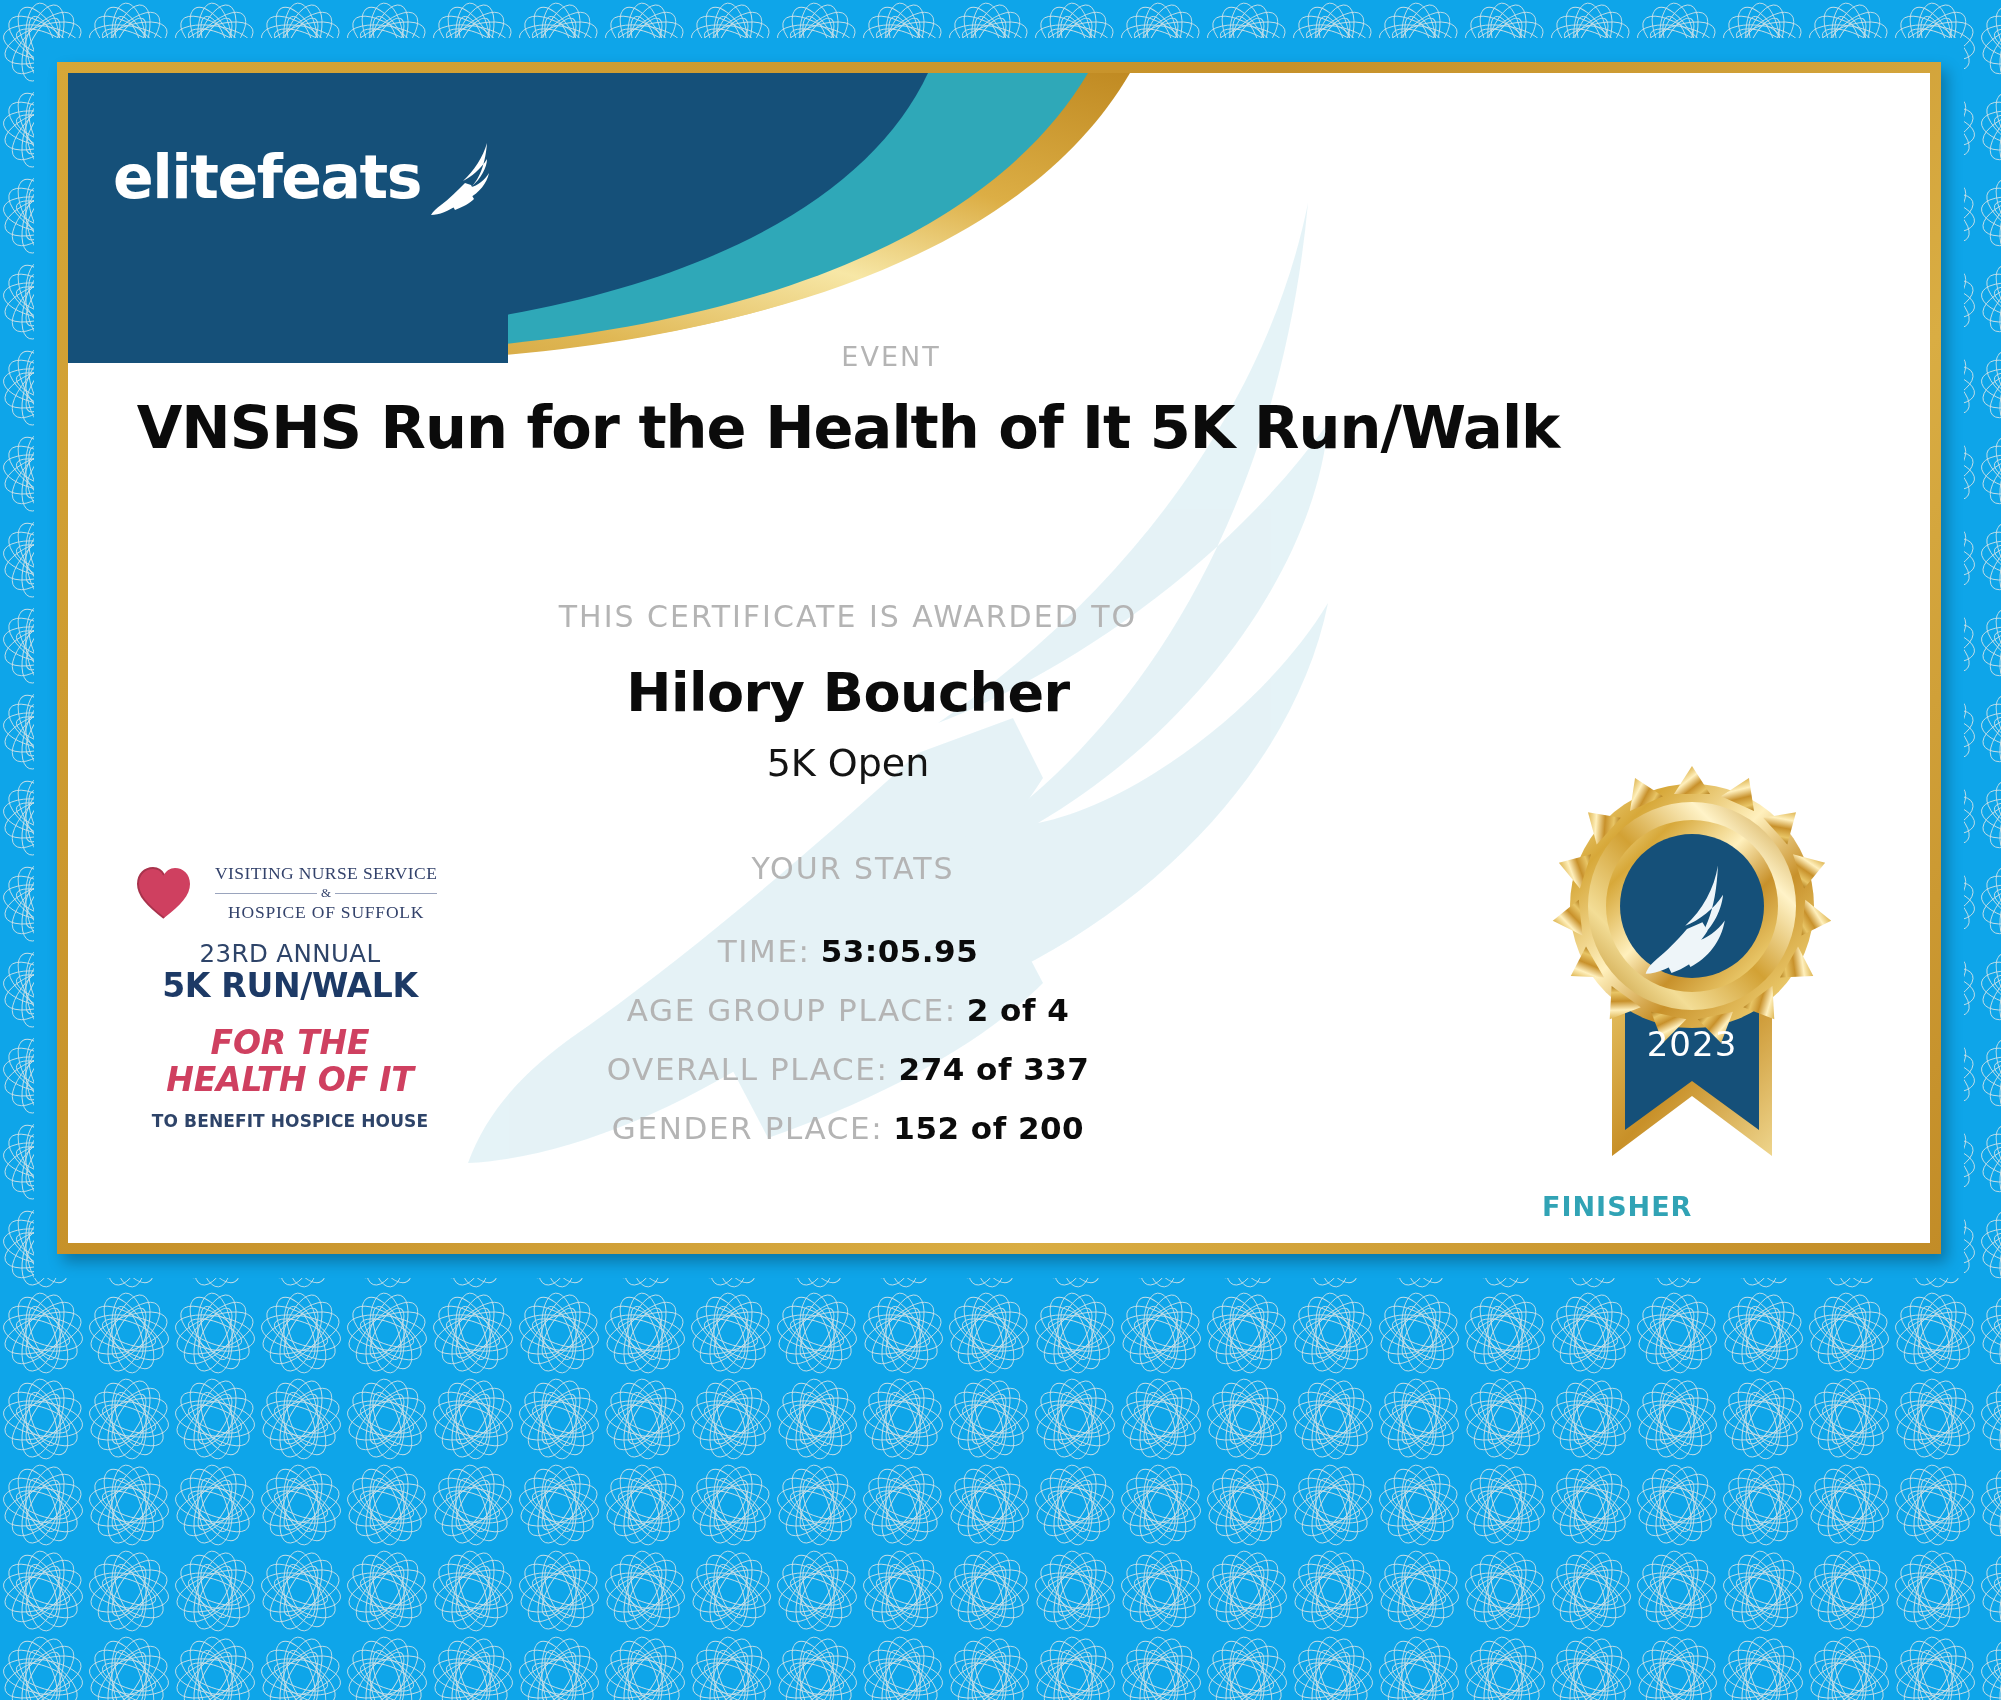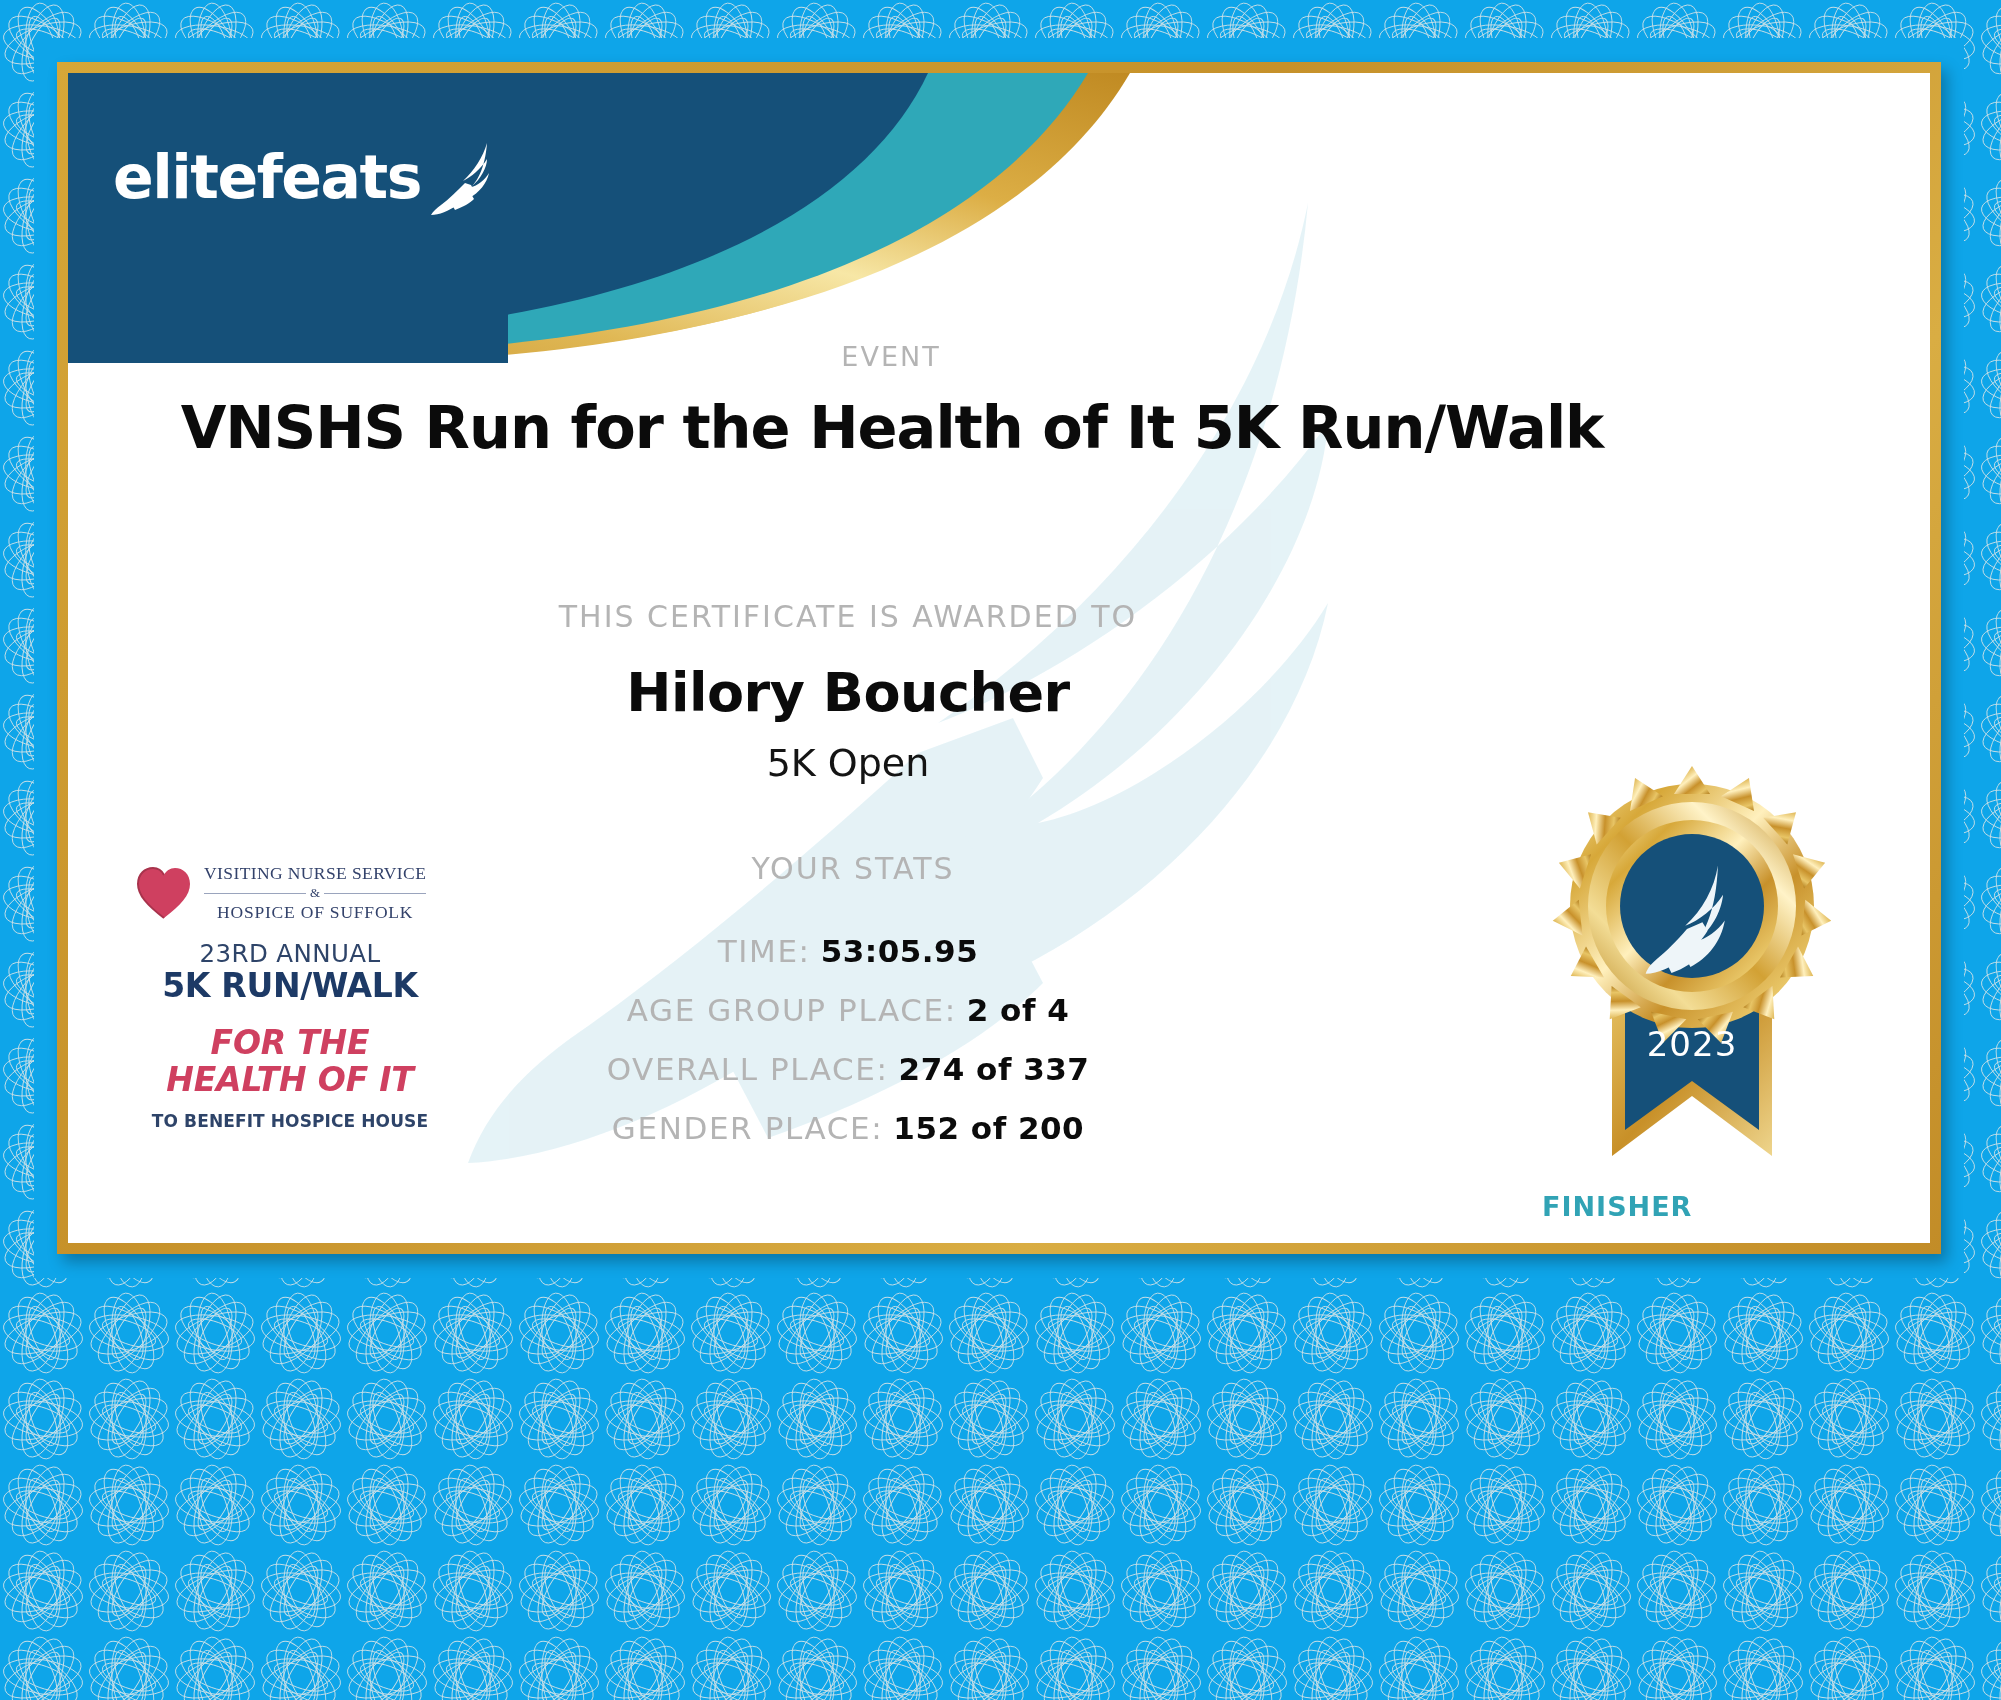--- a/index.html
+++ b/index.html
@@ -117,21 +117,20 @@
     top: 320px;
     left: 0;
     width: 1560px;
     text-align: center;
     font-size: 59px;
     font-weight: 700;
     color: #0b0b0b;
     font-family: "DejaVu Sans", sans-serif;
     letter-spacing: -1px;
     white-space: nowrap;
-    padding-left: 44px;
   }
 
   .awarded-label {
     position: absolute;
     top: 526px;
     left: 0;
     width: 1560px;
     text-align: center;
     font-size: 30px;
   }
@@ -201,21 +200,21 @@
     left: 67px;
     top: 790px;
     width: 310px;
     text-align: center;
     z-index: 4;
   }
   .sponsor-top {
     display: flex;
     align-items: center;
     justify-content: flex-start;
-    gap: 11px;
+    gap: 22px;
   }
   .vns-text {
     text-align: center;
     font-family: "Liberation Serif", serif;
     color: #33426b;
   }
   .vns-line1 {
     font-size: 17.5px;
     letter-spacing: 0.4px;
     white-space: nowrap;

